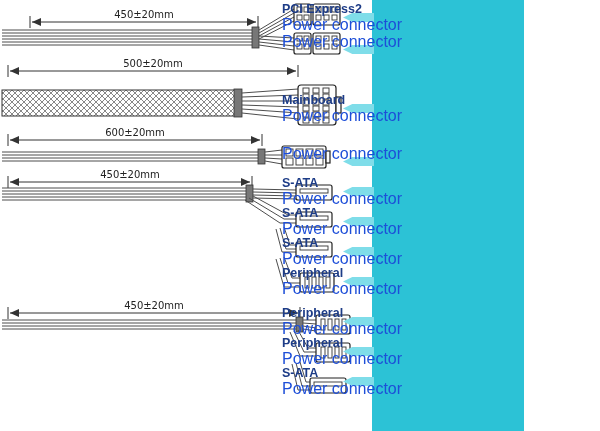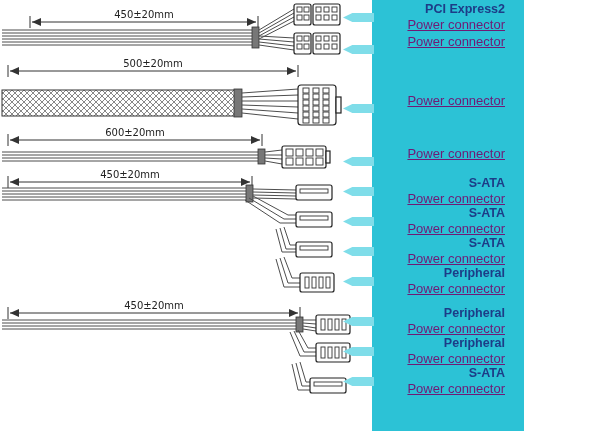--- a/index.html
+++ b/index.html
@@ -7,23 +7,23 @@
     position:relative; width:524px; height:431px; background:#ffffff;
     font-family:"Liberation Sans", sans-serif; overflow:hidden;
   }
   svg.diagram { position:absolute; left:0; top:0; }
   .panel { position:absolute; left:372px; top:0; width:228px; height:431px; background:#2cc2d6; }
   .arrow {
     position:absolute; left:343px; width:31px; height:9px; background:#7fdde9;
     clip-path:polygon(0 50%, 30% 0, 100% 0, 100% 100%, 30% 100%);
     z-index:3;
   }
-  .lbl { position:absolute; right:19px; width:210px; text-align:right; z-index:4; }
+  .lbl { position:absolute; right:32px; width:210px; text-align:left; z-index:4; }
   .lbl .ttl { font-size:12.5px; font-weight:700; color:#1d3c87; line-height:15px; }
-  .lbl .sub { font-size:13px; font-weight:400; color:#701a75; line-height:15px;text-decoration:underline; }
+  .lbl .sub { font-size:16px; font-weight:400; color:#1d4ed8; line-height:15px; }
   .w { stroke:#4d4d4d; stroke-width:1; fill:none; }
   .dimline { stroke:#333; stroke-width:1; }
   .tick { stroke:#333; stroke-width:1; fill:none; }
   .cbody { fill:#fdfdfd; stroke:#222; stroke-width:1.2; }
   .pin { fill:#ffffff; stroke:#333; stroke-width:0.9; }
   .collar { fill:#777; stroke:#333; stroke-width:0.8; }
   .dim { font:10px "DejaVu Sans", sans-serif; fill:#222; }
 </style>
 </head>
 <body>
@@ -221,20 +221,21 @@
   <div class="arrow" style="top:377px"></div>
 
   <div class="lbl" style="top:2px">
     <div class="ttl">PCI Express2</div>
     <div class="sub">Power connector</div>
   </div>
   <div class="lbl" style="top:34px">
     <div class="sub">Power connector</div>
   </div>
   <div class="lbl" style="top:93px">
+    <div class="ttl">Mainboard</div>
     <div class="sub">Power connector</div>
   </div>
   <div class="lbl" style="top:146px">
     <div class="sub">Power connector</div>
   </div>
   <div class="lbl" style="top:176px">
     <div class="ttl">S-ATA</div>
     <div class="sub">Power connector</div>
   </div>
   <div class="lbl" style="top:206px">

